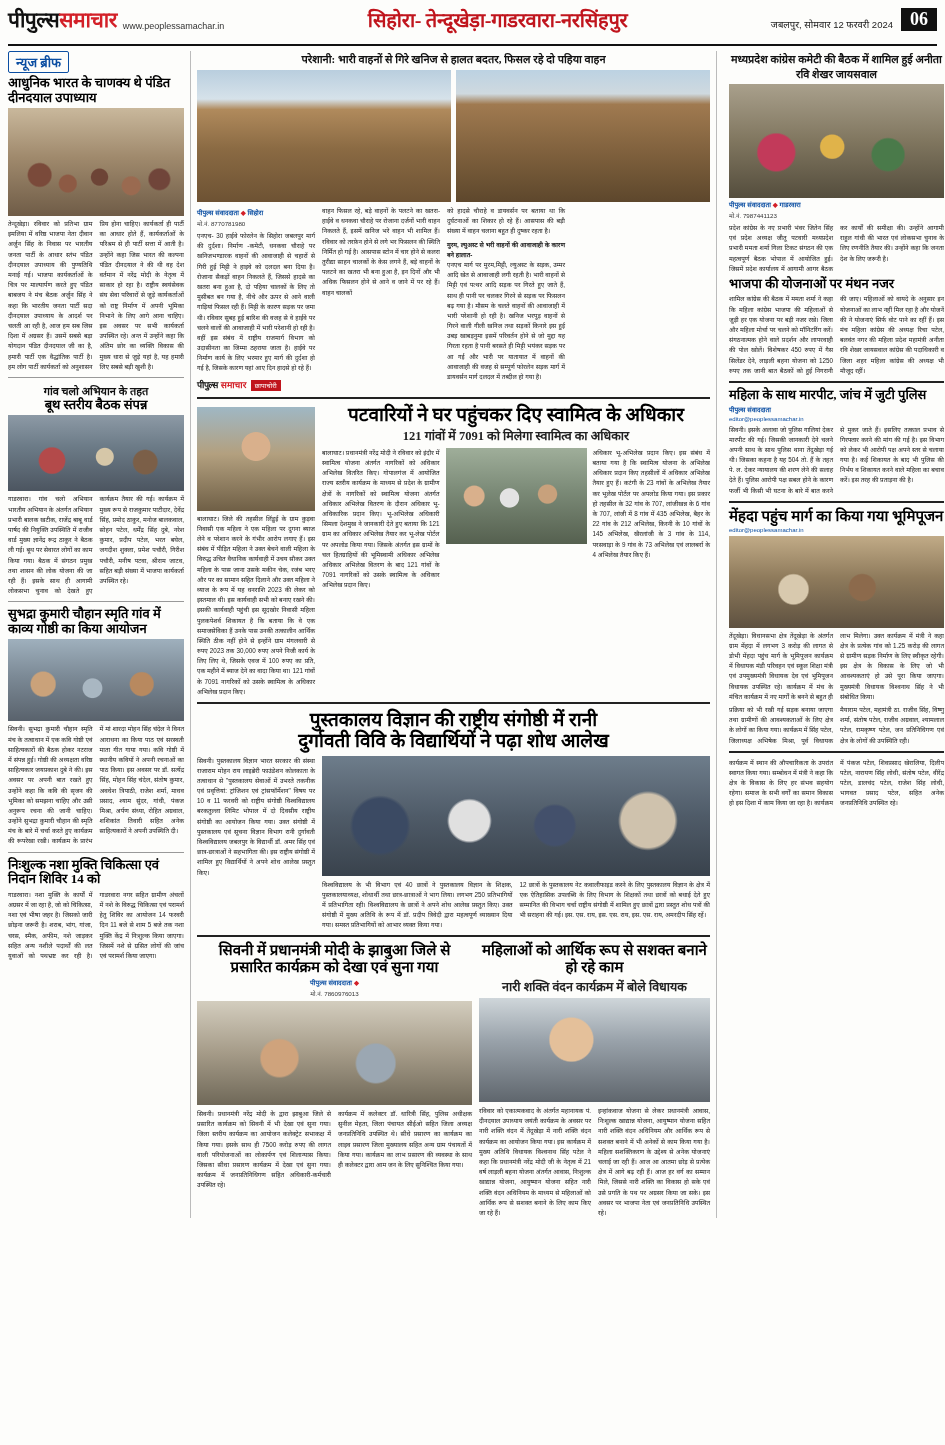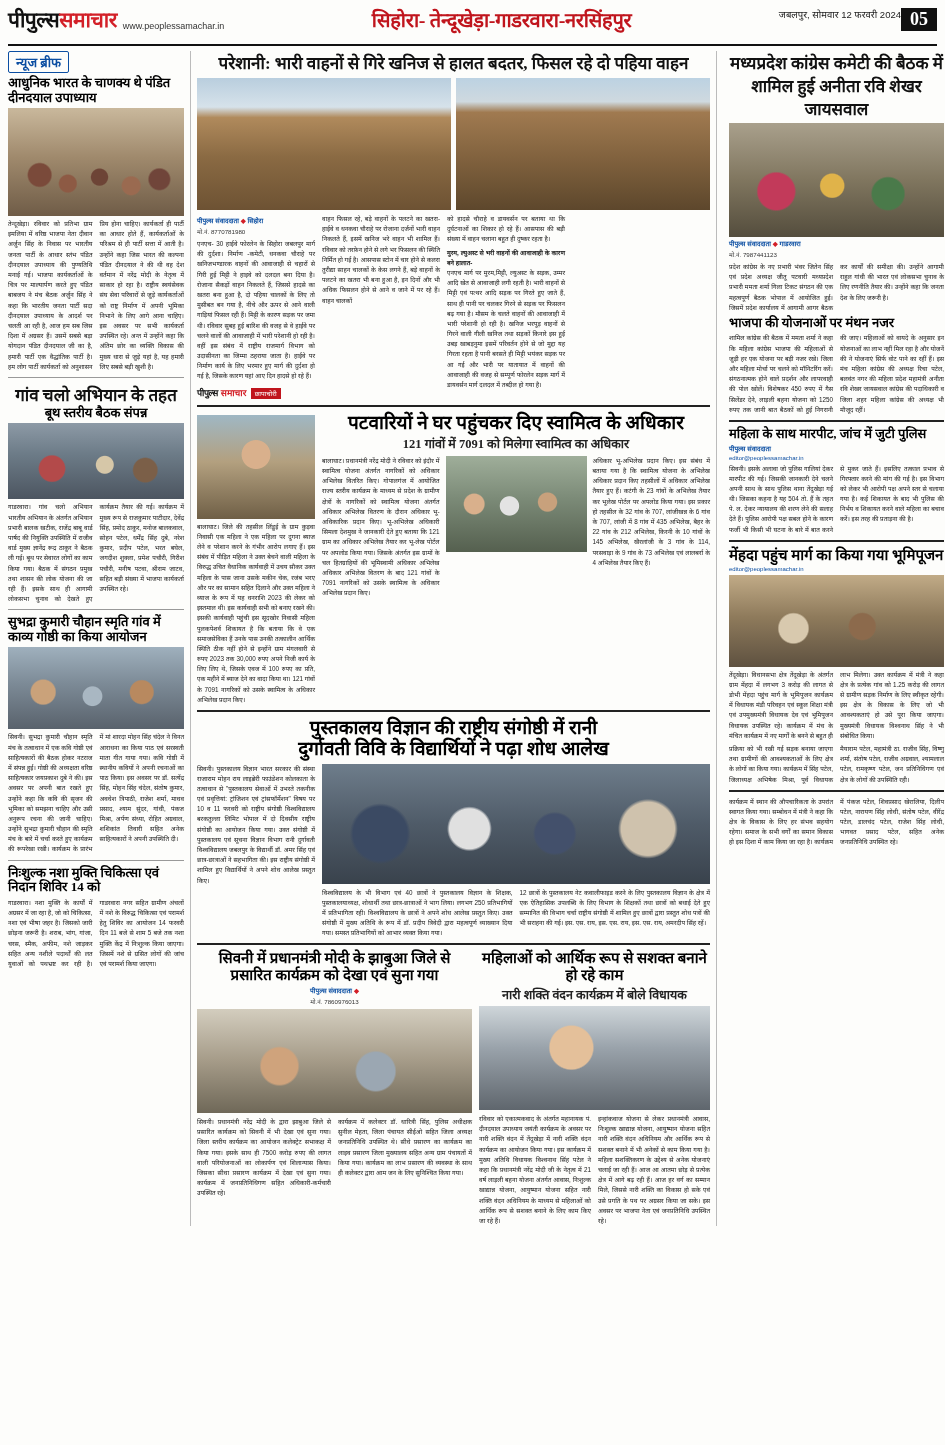--- a/index.html
+++ b/index.html
@@ -23,21 +23,21 @@
   .logo-main {
     font-family:"Liberation Serif", serif;
     font-weight:bold; font-size:21px; letter-spacing:-0.5px;
   }
   .logo-red { color:#d32028; }
   .logo-site { font-size:9px; color:#333; padding-bottom:2px; }
   .head-center {
     font-family:"Liberation Serif", serif;
     font-weight:bold; font-size:20px; color:#c0151d; letter-spacing:-0.3px;
   }
-  .head-right { display:flex; align-items:flex-start; }
+  .head-right { display:flex; align-items:flex-end; gap:8px; }
   .head-date { font-size:9.5px; color:#222; }
   .page-num {
     background:#111; color:#fff; font-weight:bold; font-size:18px;
     padding:1px 9px; font-family:"Liberation Serif", serif;
   }
 
   
   .cols { display:flex; gap:6px; margin-top:5px; }
   .col-left { width:176px; flex:0 0 176px; }
   .col-mid  { width:520px; flex:0 0 520px; }
@@ -47,21 +47,21 @@
 
   
   .hl {
     font-family:"Liberation Serif", serif;
     font-weight:bold; line-height:1.12; color:#000;
   }
   .hl-xl { font-size:30px; letter-spacing:-0.5px; }
   .hl-lg { font-size:19px; }
   .hl-md { font-size:15px; }
   .hl-sm { font-size:13px; }
-  .kicker { font-family:"Liberation Serif", serif; font-weight:bold; font-size:17px; }
+  .kicker { font-family:"Liberation Serif", serif; font-weight:bold; font-size:11px; }
   .subhl { font-family:"Liberation Serif", serif; font-size:12.5px; font-weight:bold; color:#222; }
 
   .body-text {
     font-size:6.3px; line-height:1.62; text-align:justify; color:#1a1a1a;
     font-family:"Liberation Sans", sans-serif;
   }
   .body-cols-2 { column-count:2; column-gap:7px; }
 
   .byline { font-size:6.5px; color:#0b4ea2; font-weight:bold; margin:2px 0; }
   .byline .dot { color:#d32028; }
@@ -154,21 +154,21 @@
       <div>
         <div class="logo-main">
           <span>पीपुल्स</span><span class="logo-red">समाचार</span>
         </div>
       </div>
       <div class="logo-site">www.peoplessamachar.in</div>
     </div>
     <div class="head-center">सिहोरा- तेन्दूखेड़ा-गाडरवारा-नरसिंहपुर</div>
     <div class="head-right">
       <div class="head-date">जबलपुर, सोमवार 12 फरवरी 2024</div>
-      <div class="page-num">05</div>
+      <div class="page-num">06</div>
     </div>
   </div>
 
   <div class="cols">
 
     <div class="col-left">
       <div class="brief-tag">न्यूज ब्रीफ</div>
       <div class="hl hl-sm mt3">आधुनिक भारत के चाणक्य थे पंडित दीनदयाल उपाध्याय</div>
       <div class="photo ph-crowd mt3" style="height:108px"></div>
       <div class="body-text body-cols-2 mt3">तेन्दूखेड़ा। रविवार को प्रतिभा ग्राम इमलिया में वरिष्ठ भाजपा नेता दीवान अर्जुन सिंह के निवास पर भारतीय जनता पार्टी के आधार स्तंभ पंडित दीनदयाल उपाध्याय की पुण्यतिथि मनाई गई। भाजपा कार्यकर्ताओं के चित्र पर माल्यार्पण करते हुए पंडित बाबजय ने मंच बैठक अर्जुन सिंह ने कहा कि भारतीय जनता पार्टी सदा दीनदयाल उपाध्याय के आदर्श पर चलती आ रही है, आज हम सब जिस दिशा में अग्रसर हैं। उसमें सबसे बड़ा योगदान पंडित दीनदयाल जी का है, हमारी पार्टी एक वैद्धांतिक पार्टी है। हम लोग पार्टी कार्यकर्ता को अनुशासन प्रिय होना चाहिए। कार्यकर्ता ही पार्टी का आधार होते हैं, कार्यकर्ताओं के परिश्रम से ही पार्टी सत्ता में आती है। उन्होंने कहा जिस भारत की कल्पना पंडित दीनदयाल ने की थी वह देश वर्तमान में नरेंद्र मोदी के नेतृत्व में साकार हो रहा है। राष्ट्रीय स्वयंसेवक संघ सेवा परिवारों से जुड़े कार्यकर्ताओं को राष्ट्र निर्माण में अपनी भूमिका निभाने के लिए आगे आना चाहिए। इस अवसर पर सभी कार्यकर्ता उपस्थित रहे। अन्त में उन्होंने कहा कि अंतिम छोर का व्यक्ति विकास की मुख्य धारा से जुड़े यहां है, यह हमारी लिए सबसे बड़ी खुशी है।</div>

